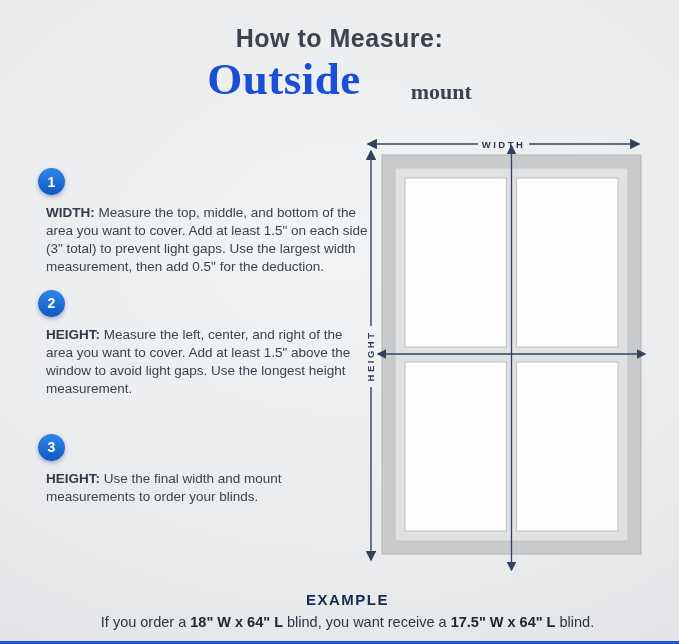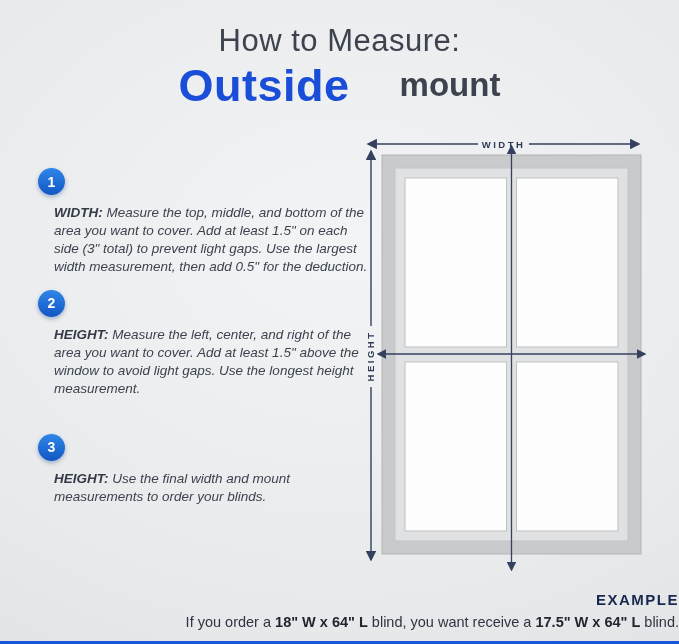--- a/index.html
+++ b/index.html
@@ -5,41 +5,41 @@
   html,body{margin:0;padding:0;}
   .page{
     position:relative;
     width:679px;height:644px;
     overflow:hidden;
     font-family:"Liberation Sans","DejaVu Sans",sans-serif;
     background:radial-gradient(120% 95% at 50% 38%, #f3f4f6 0%, #e9eaec 55%, #dddee1 100%);
   }
   
   .title{position:absolute;top:24px;left:0;right:0;text-align:center;line-height:1.12;}
-  .title .t1{font-size:31px;font-weight:400;color:#3d434e;letter-spacing:.5px;}
-  .title .t2{margin-top:2px;display:flex;justify-content:center;align-items:center;gap:10px;}
+  .title .t1{font-size:25px;font-weight:700;color:#3d434e;letter-spacing:.5px;}
+  .title .t2{margin-top:2px;display:flex;justify-content:center;align-items:flex-end;gap:10px;font-family:Liberation Serif, serif;}
   .title .hl{font-size:45px;font-weight:800;color:#1a4ed8;letter-spacing:.5px;}
-  .title .t2s{font-size:33px;font-weight:600;color:#3d434e;margin-left:40px;}
+  .title .t2s{font-size:22px;font-weight:600;color:#3d434e;margin-left:40px;}
   
   .steps{position:absolute;left:38px;top:168px;width:330px;}
   .badge{
     width:27px;height:27px;border-radius:50%;
     background:linear-gradient(180deg,#2f86e8 0%,#1257c4 100%);
     color:#fff;font-size:14px;font-weight:700;
     display:flex;align-items:center;justify-content:center;
     box-shadow:0 2px 4px rgba(20,60,120,.35);
     margin-bottom:9px;
   }
-  .step p{margin:0 0 14px 16px;font-size:13.5px;line-height:1.33;color:#3c434e;font-style:italic;}
+  .step p{margin:0 0 14px 8px;font-size:13.5px;line-height:1.33;color:#3c434e;}
   .step p b{font-weight:700;color:#343b46;}
   .step:nth-child(2) p{margin-bottom:36px;}
   
   .diagram{position:absolute;left:358px;top:130px;width:292px;height:452px;}
   
-  .example{position:absolute;left:0;right:0;top:591px;text-align:right;padding-left:16px;}
+  .example{position:absolute;left:0;right:0;top:591px;text-align:center;padding-left:16px;}
   .example .hd{font-size:15px;font-weight:800;letter-spacing:1.5px;color:#17294e;}
   .example .line{margin-top:6px;font-size:14.5px;color:#2e3540;}
   .example .line b{font-weight:700;color:#20262f;}
   .bottom-bar{position:absolute;left:0;right:0;bottom:0;height:3px;background:#1a56db;}
 </style>
 </head>
 <body>
 
 <div class="page">
 

